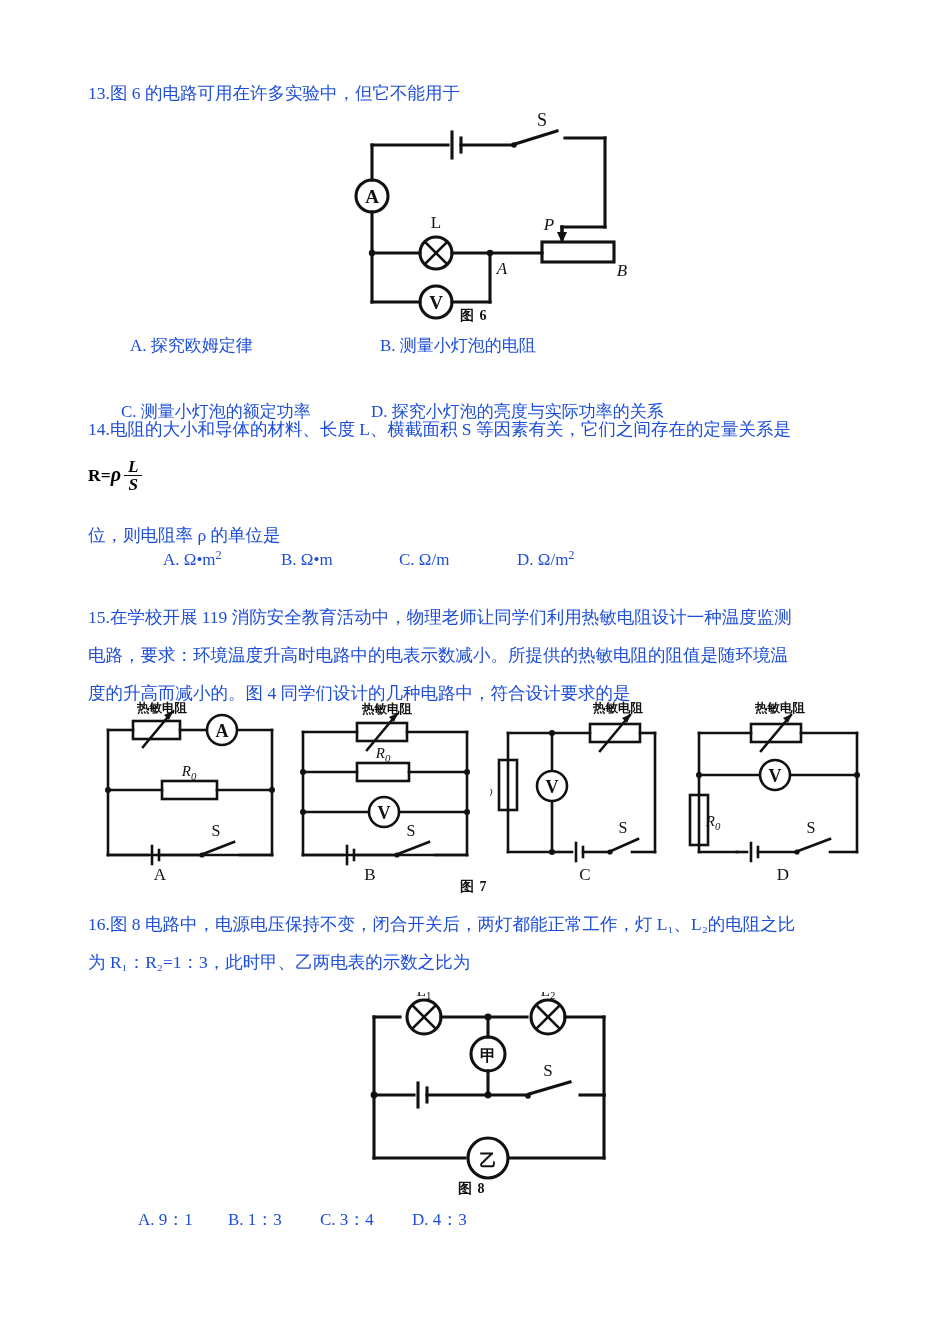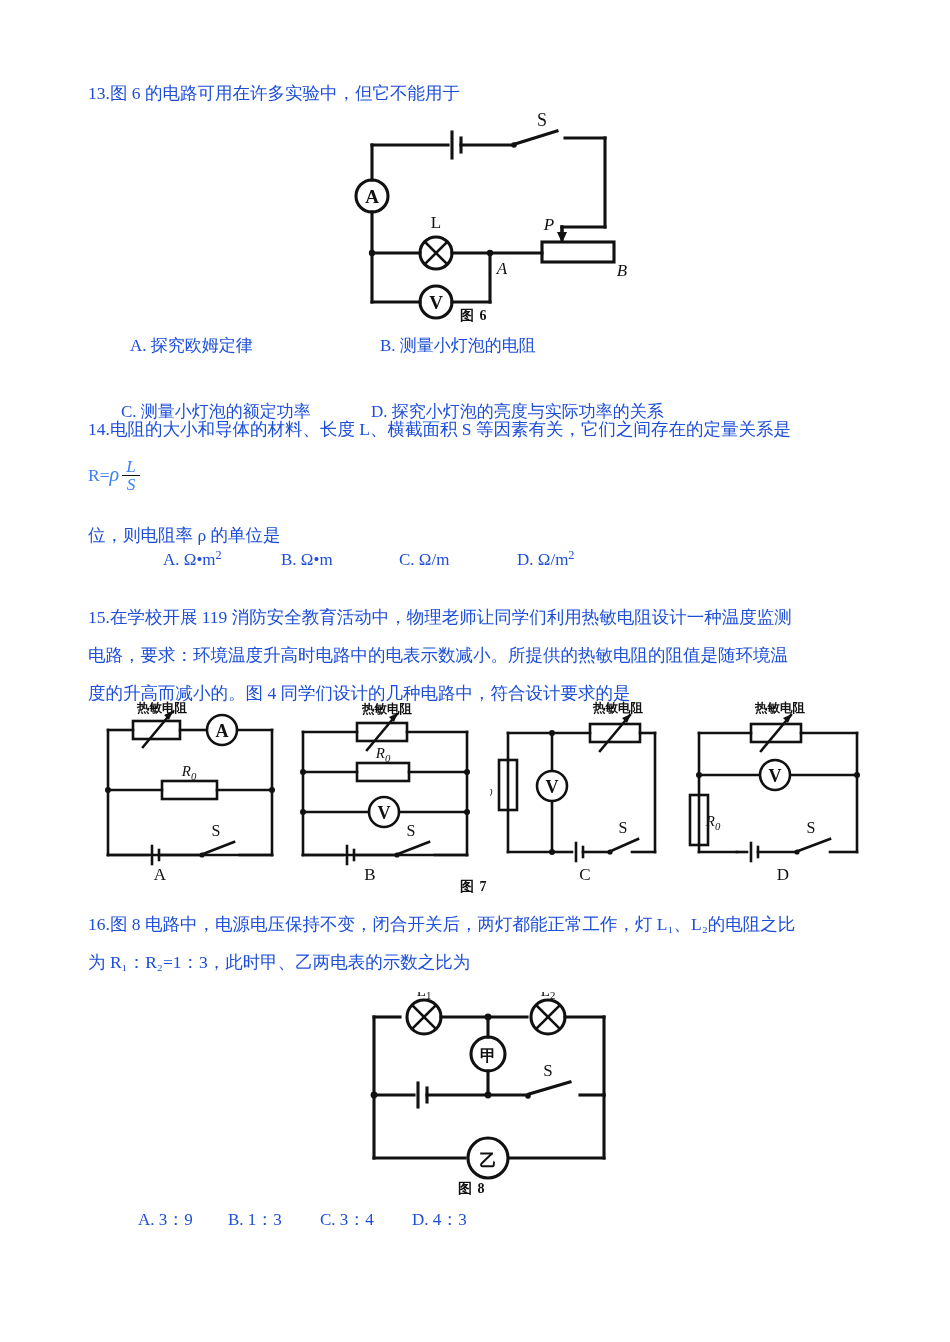--- a/index.html
+++ b/index.html
@@ -25,21 +25,22 @@
     position: absolute;
     font-size: 17.5px;
     line-height: 38px;
     color: #1d4ed8;
     white-space: nowrap;
   }
   .body-text {
     position: absolute;
     font-size: 17.5px;
     line-height: 38px;
-    color: #3b82f6;
+    color: #000000;
+    font-weight: bold;
   }
   .opts {
     position: absolute;
     font-size: 17px;
     color: #1d4ed8;
     white-space: nowrap;
   }
   .opt-col { display: inline-block; }
   .fig-caption {
     position: absolute;
@@ -382,16 +383,16 @@
       <circle cx="136" cy="166" r="20" class="wire thick" fill="#fff"></circle>
       <text class="cn" x="136" y="174" font-size="17">乙</text>
       <path class="wire thick" d="M 158 166 L 252 166"></path>
       <path class="wire thick" d="M 252 166 L 252 103"></path>
     </svg>
   </div>
 
   <div class="fig-caption" style="left:458px; top:1180px;">图 8</div>
 
   <div class="opts" style="left:138px; top:1208px; font-family:'Liberation Serif',serif;">
-    <span class="opt-col" style="width:90px;">A. 3：9</span><span class="opt-col" style="width:92px;">B. 1：3</span><span class="opt-col" style="width:92px;">C. 3：4</span><span class="opt-col">D. 4：3</span>
+    <span class="opt-col" style="width:90px;">A. 9：1</span><span class="opt-col" style="width:92px;">B. 1：3</span><span class="opt-col" style="width:92px;">C. 3：4</span><span class="opt-col">D. 4：3</span>
   </div>
 
 </div>
 
 </body></html>

